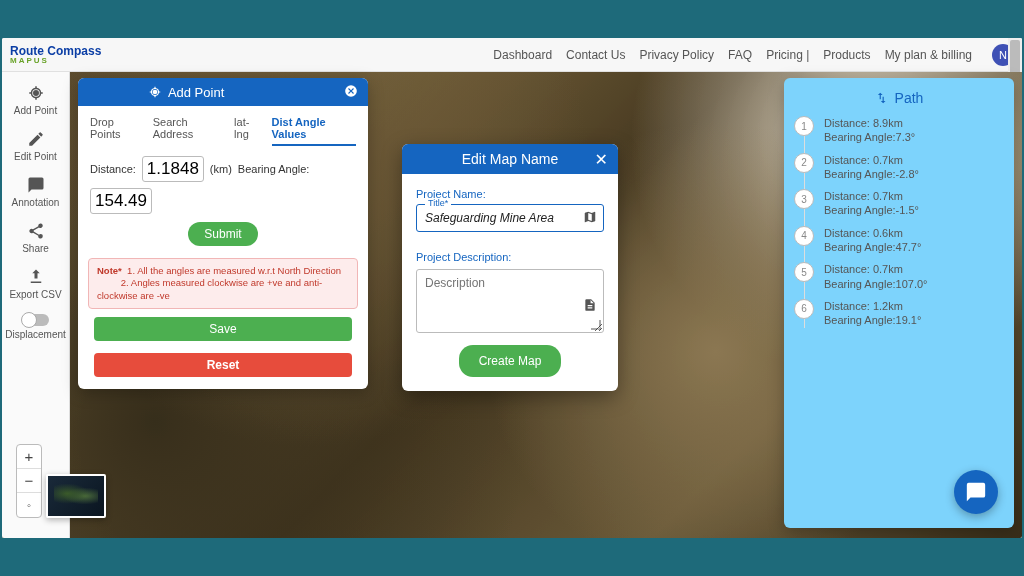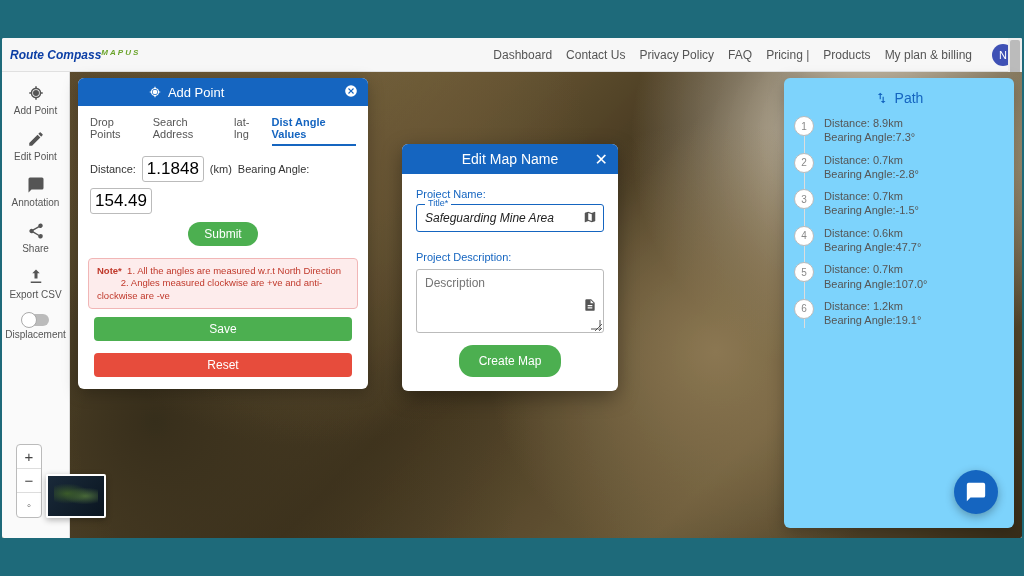--- a/index.html
+++ b/index.html
@@ -1,23 +1,23 @@
 <!DOCTYPE html>
 <html><head>
 <meta charset="utf-8">
 <style>
   * { box-sizing: border-box; margin: 0; padding: 0; font-family: Arial, Helvetica, sans-serif; }
   html, body { width: 1024px; height: 576px; overflow: hidden; }
   body { background: #1e6a7a; display: flex; align-items: center; justify-content: center; }
   .stage { width: 1020px; height: 500px; background: #f5f5f5; position: relative; overflow: hidden; border-radius: 2px; }
   
   .topbar { height: 34px; background: #f7f7f7; display: flex; align-items: center; padding: 0 8px; border-bottom: 1px solid #e0e0e0; }
-  .logo { display: flex; flex-direction: row; line-height: 1; font-weight: bold; font-style: italic; }
+  .logo { display: flex; flex-direction: column; line-height: 1; font-weight: bold; }
   .logo-main { color: #0b3ea5; font-size: 12px; }
-  .logo-sub { color: #6aa32a; font-size: 8px; letter-spacing: 2px; text-align: right; }
+  .logo-sub { color: #6aa32a; font-size: 8px; letter-spacing: 2px; }
   .nav { margin-left: auto; display: flex; gap: 14px; font-size: 12px; color: #555; align-items: center; }
   .nav a { cursor: pointer; }
   .avatar { width: 22px; height: 22px; border-radius: 50%; background: #3f51b5; color: #fff; display: flex; align-items: center; justify-content: center; font-size: 11px; margin-left: 6px; }
   
   .workspace { position: absolute; top: 34px; left: 0; right: 0; bottom: 0; }
   
   .map-bg { position: absolute; inset: 0; background:
       radial-gradient(circle at 30% 20%, #6b5a3c 0%, transparent 35%),
       radial-gradient(circle at 70% 60%, #8a7856 0%, transparent 30%),
       radial-gradient(circle at 15% 75%, #3d3524 0%, transparent 40%),
@@ -40,21 +40,21 @@
   .ap-tabs span { cursor: pointer; padding-bottom: 4px; }
   .ap-tabs .active { color: #1565c0; border-bottom: 2px solid #1565c0; font-weight: bold; }
   .ap-fields { padding: 6px 12px 2px; display: flex; align-items: center; gap: 6px; font-size: 11px; color: #333; flex-wrap: wrap; }
   .ap-fields input { border: 1px solid #bbb; border-radius: 3px; padding: 2px 4px; font-size: 17px; width: 62px; }
   .ap-submit { display: flex; justify-content: center; padding: 6px 0 8px; }
   .btn-green { background: #4caf50; color: #fff; border: none; border-radius: 14px; padding: 5px 16px; font-size: 12px; cursor: pointer; }
   .note-box { margin: 4px 10px 8px; border: 1px solid #f1b6b6; background: #fdecec; color: #c0392b; font-size: 9.5px; padding: 6px 8px; border-radius: 4px; line-height: 1.3; }
   .note-box b { color: #c0392b; }
   .ap-actions { display: flex; justify-content: center; gap: 12px; padding: 0 16px 12px; flex-direction: column; }
   .btn-save { background: #4caf50; color: #fff; border: none; border-radius: 4px; padding: 5px 18px; font-size: 12px; cursor: pointer; }
-  .btn-reset { background: #e74c3c; color: #fff; border: none; border-radius: 4px; padding: 5px 18px; font-size: 12px; cursor: pointer; }
+  .btn-reset { background: #e74c3c; color: #fff; border: none; border-radius: 4px; padding: 5px 18px; font-size: 12px; cursor: pointer; font-weight: bold; }
   
   .modal { position: absolute; left: 400px; top: 72px; width: 216px; background: #fff; border-radius: 6px; box-shadow: 0 6px 20px rgba(0,0,0,.35); overflow: hidden; z-index: 15; }
   .modal-header { background: #1565c0; color: #fff; height: 30px; display: flex; align-items: center; justify-content: center; font-size: 14px; position: relative; }
   .modal-close { position: absolute; right: 10px; cursor: pointer; font-size: 16px; }
   .modal-body { padding: 10px 14px 14px; font-size: 11px; color: #1565c0; }
   .field-label { margin: 4px 0 4px; }
   .title-wrap { position: relative; border: 1.5px solid #1565c0; border-radius: 3px; padding: 6px 28px 6px 8px; display: flex; align-items: center; }
   .title-wrap .float-lab { position: absolute; top: -7px; left: 8px; background: #fff; padding: 0 3px; font-size: 9px; color: #1565c0; }
   .title-wrap input { border: none; outline: none; width: 100%; font-size: 12px; color: #222; font-style: italic; }
   .title-wrap .map-ic { position: absolute; right: 6px; color: #555; }

